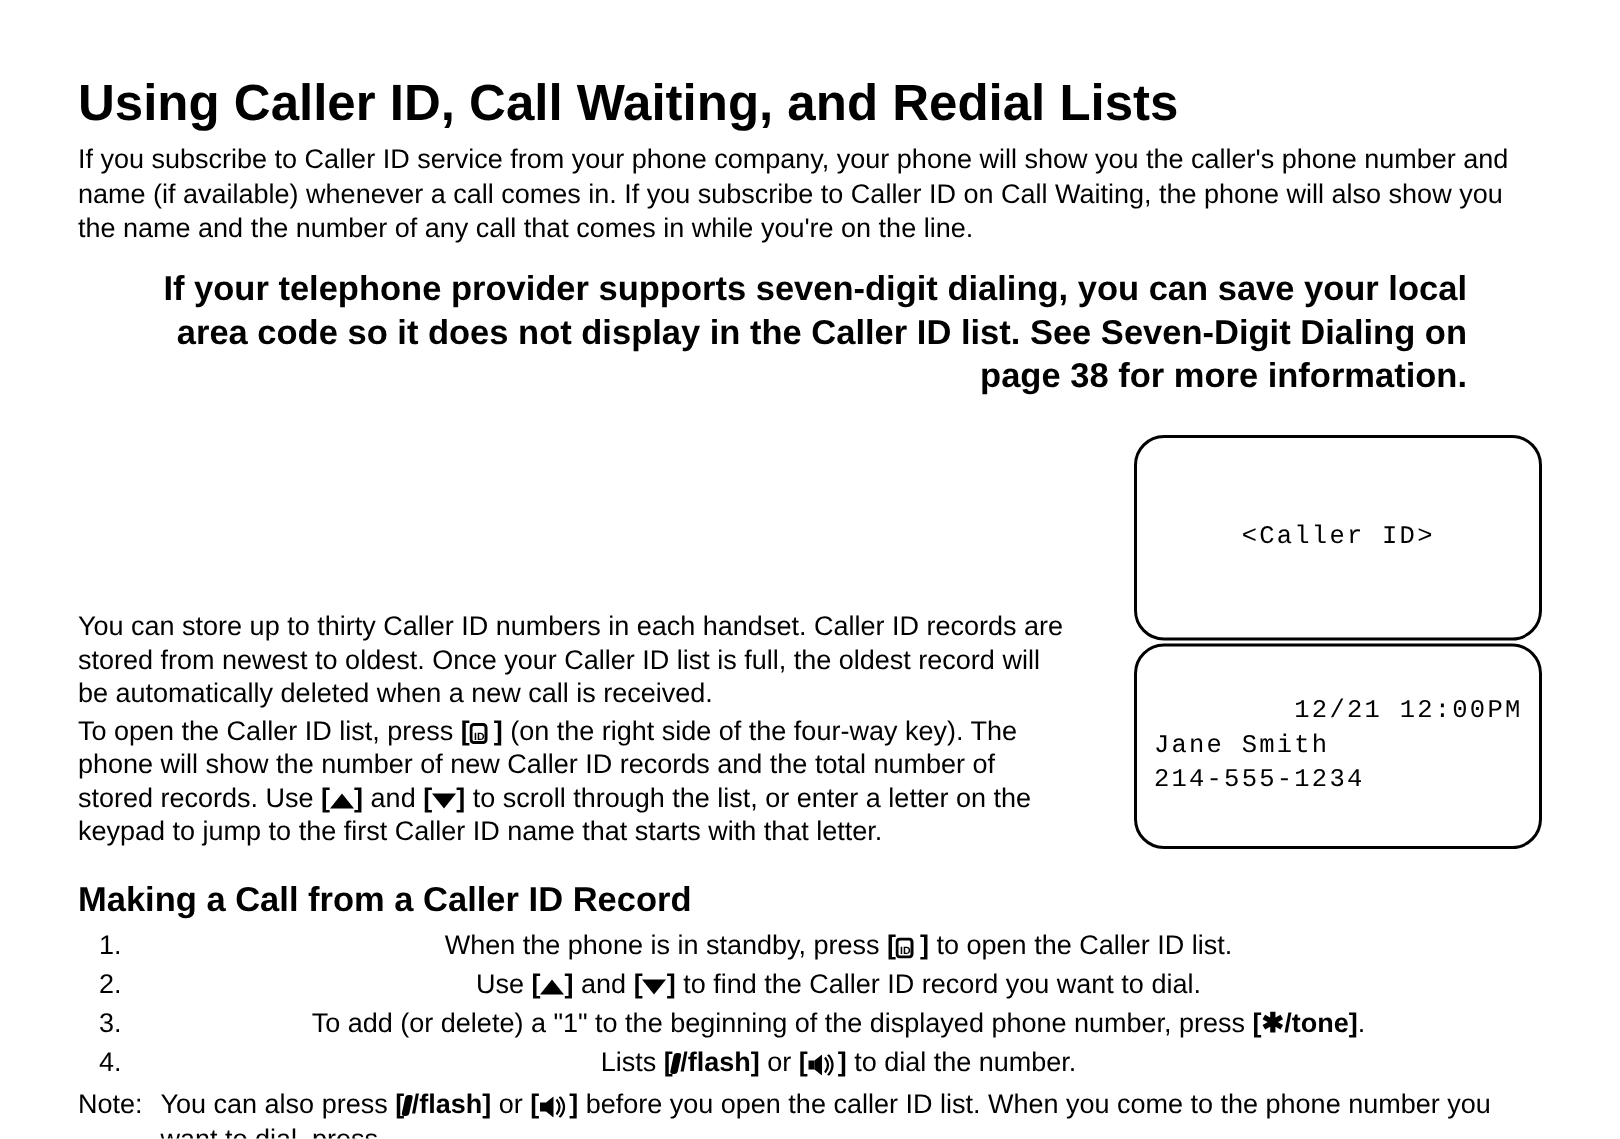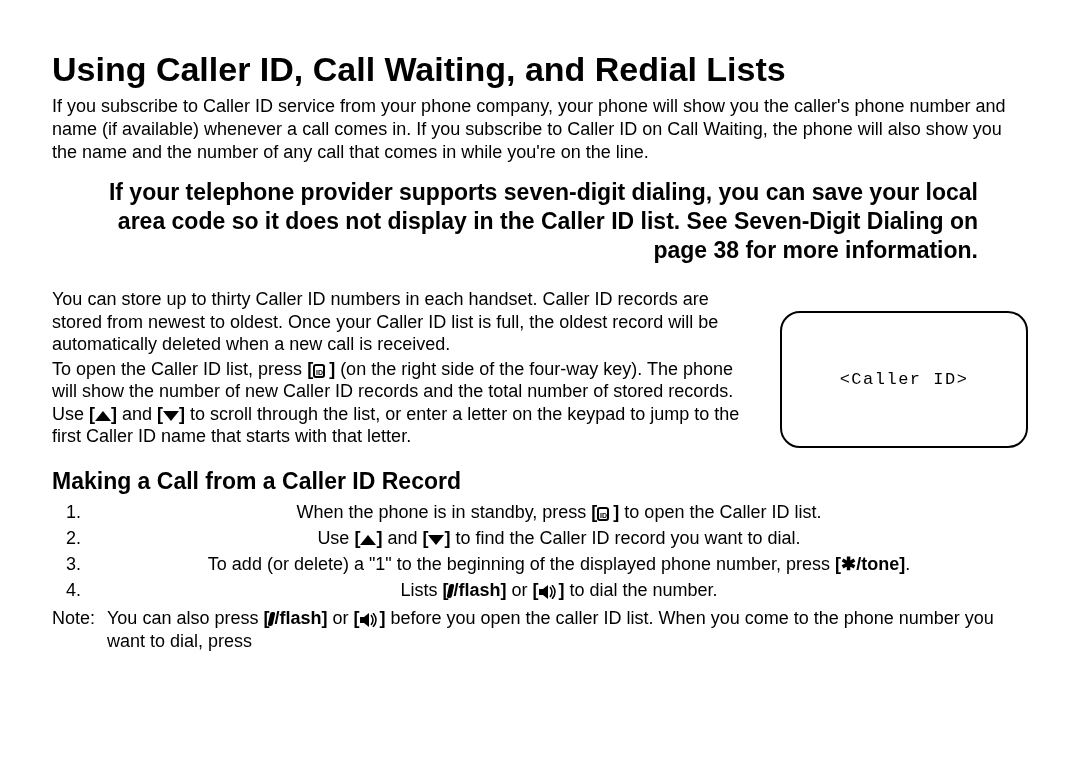--- a/index.html
+++ b/index.html
@@ -119,20 +119,25 @@
               <rect x="1" y="1" width="10" height="12" rx="2" fill="none" stroke="#000" stroke-width="2"></rect>
               <text x="3" y="11" font-size="7" font-family="Arial" font-weight="bold">ID</text>
             </svg>]</span><span> (on the right side of the four-way key). The phone will show the number of new Caller ID records and the total number of stored records. Use </span><span class="b">[<span class="tri-up"></span>]</span><span> and </span><span class="b">[<span class="tri-down"></span>]</span><span> to scroll through the list, or enter a letter on the keypad to jump to the first Caller ID name that starts with that letter.</span>
       </p>
     </div>
 
     <div class="lcd-figure">
       <div class="lcd-box">
         <span class="c">&lt;Caller ID&gt;</span>
       </div>
+      <div class="lcd-box">
+        <span>12/21 12:00PM</span>
+<span>Jane Smith</span>
+<span>214-555-1234</span>
+      </div>
     </div>
   </div>
 
   <h2 class="section">Making a Call from a Caller ID Record</h2>
 
   <ol class="steps">
     <li>
       <span>When the phone is in standby, press </span><span class="b">[<svg class="gicon" width="16" height="14">
             <rect x="1" y="1" width="10" height="12" rx="2" fill="none" stroke="#000" stroke-width="2"></rect>
             <text x="3" y="11" font-size="7" font-family="Arial" font-weight="bold">ID</text>

